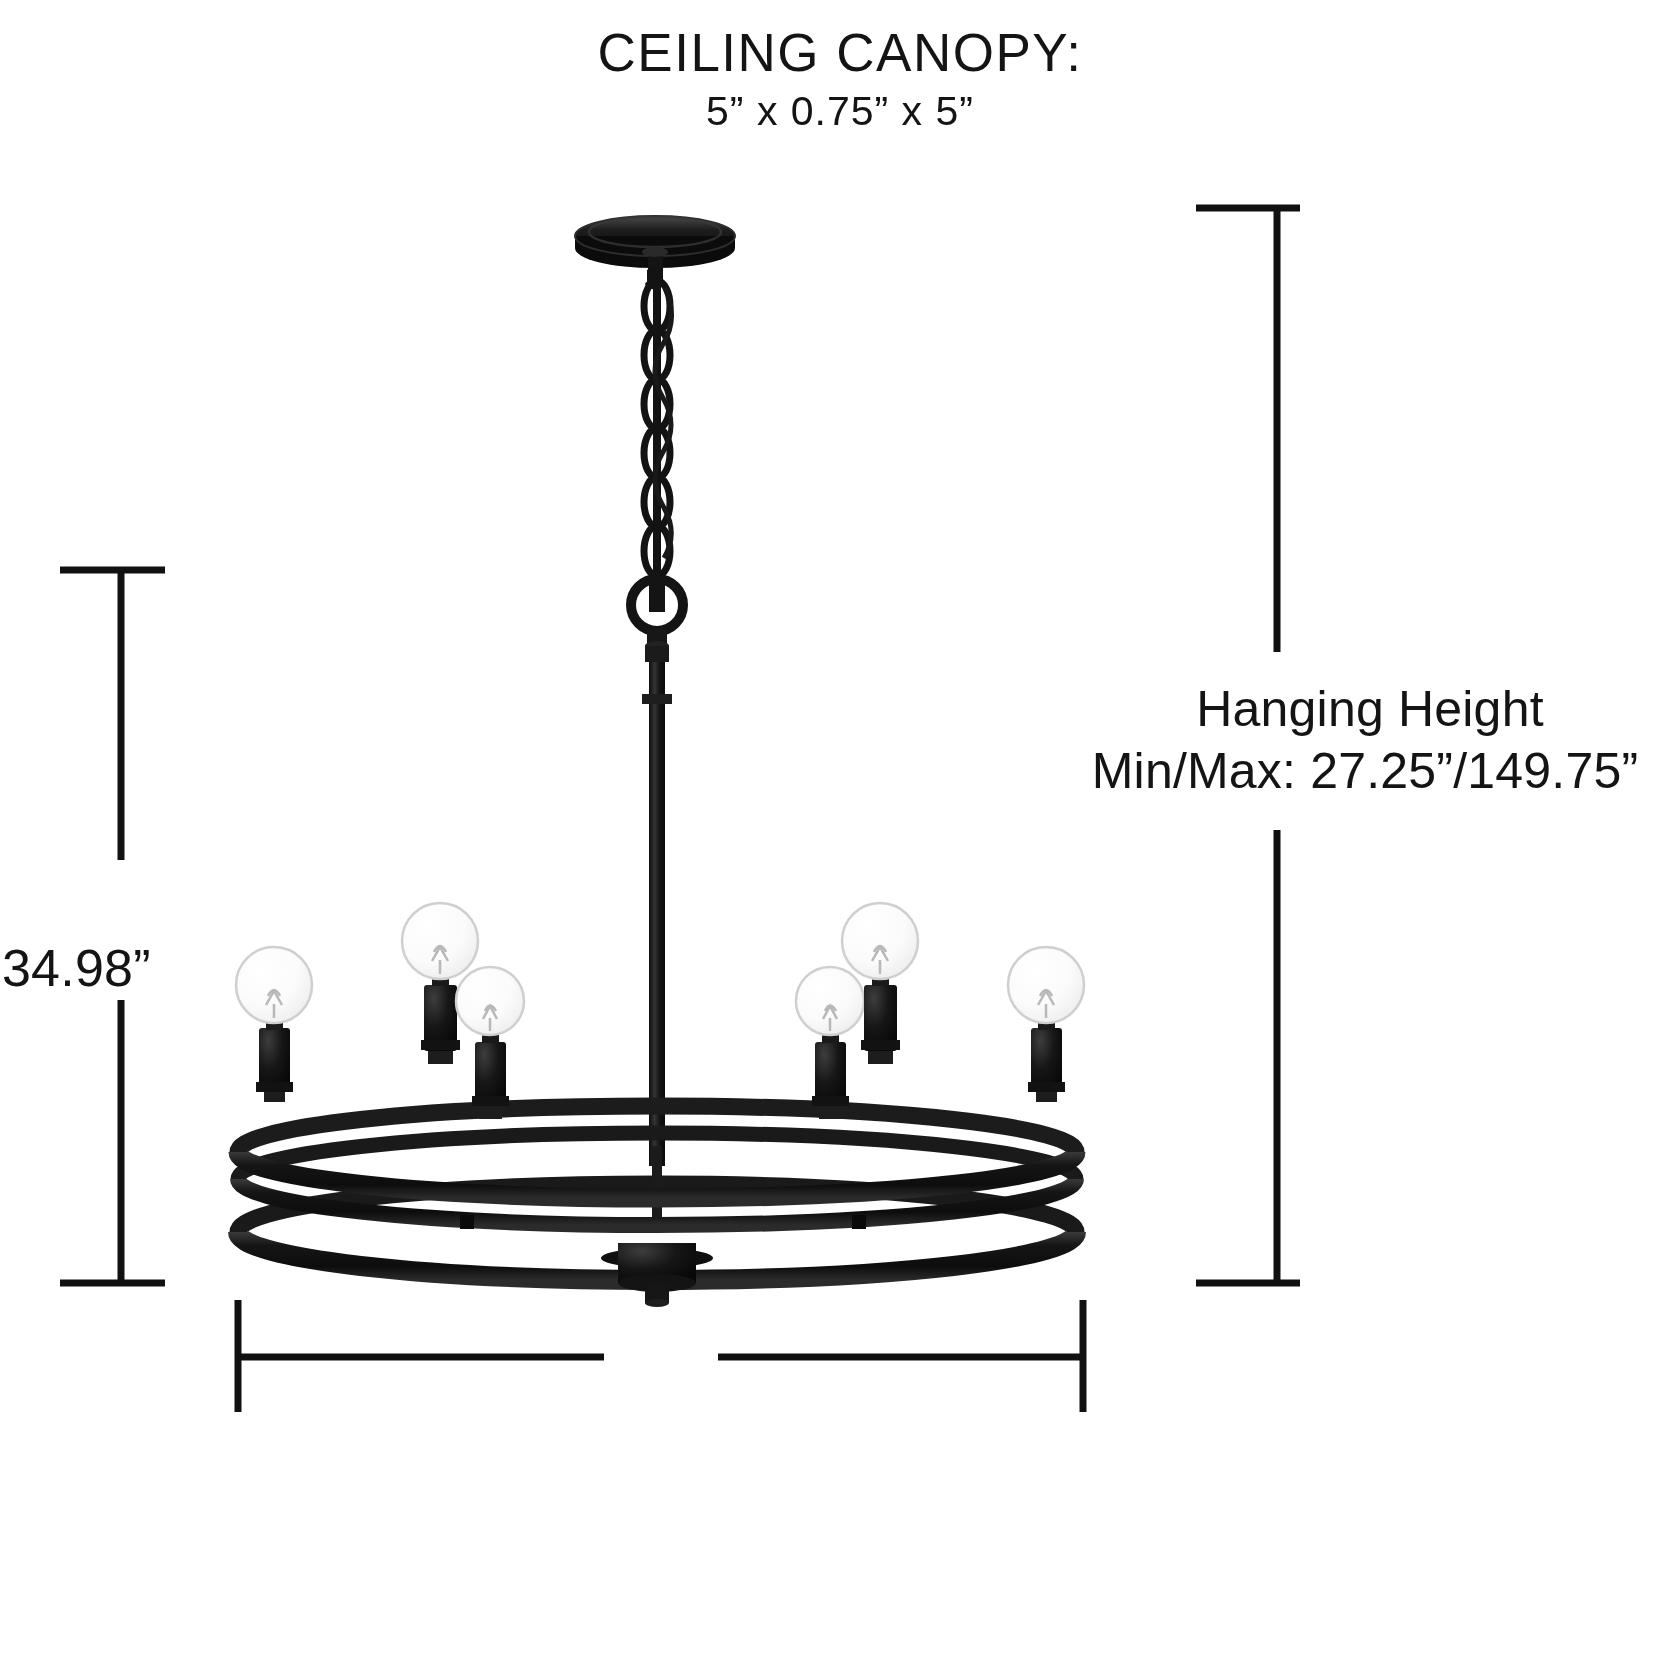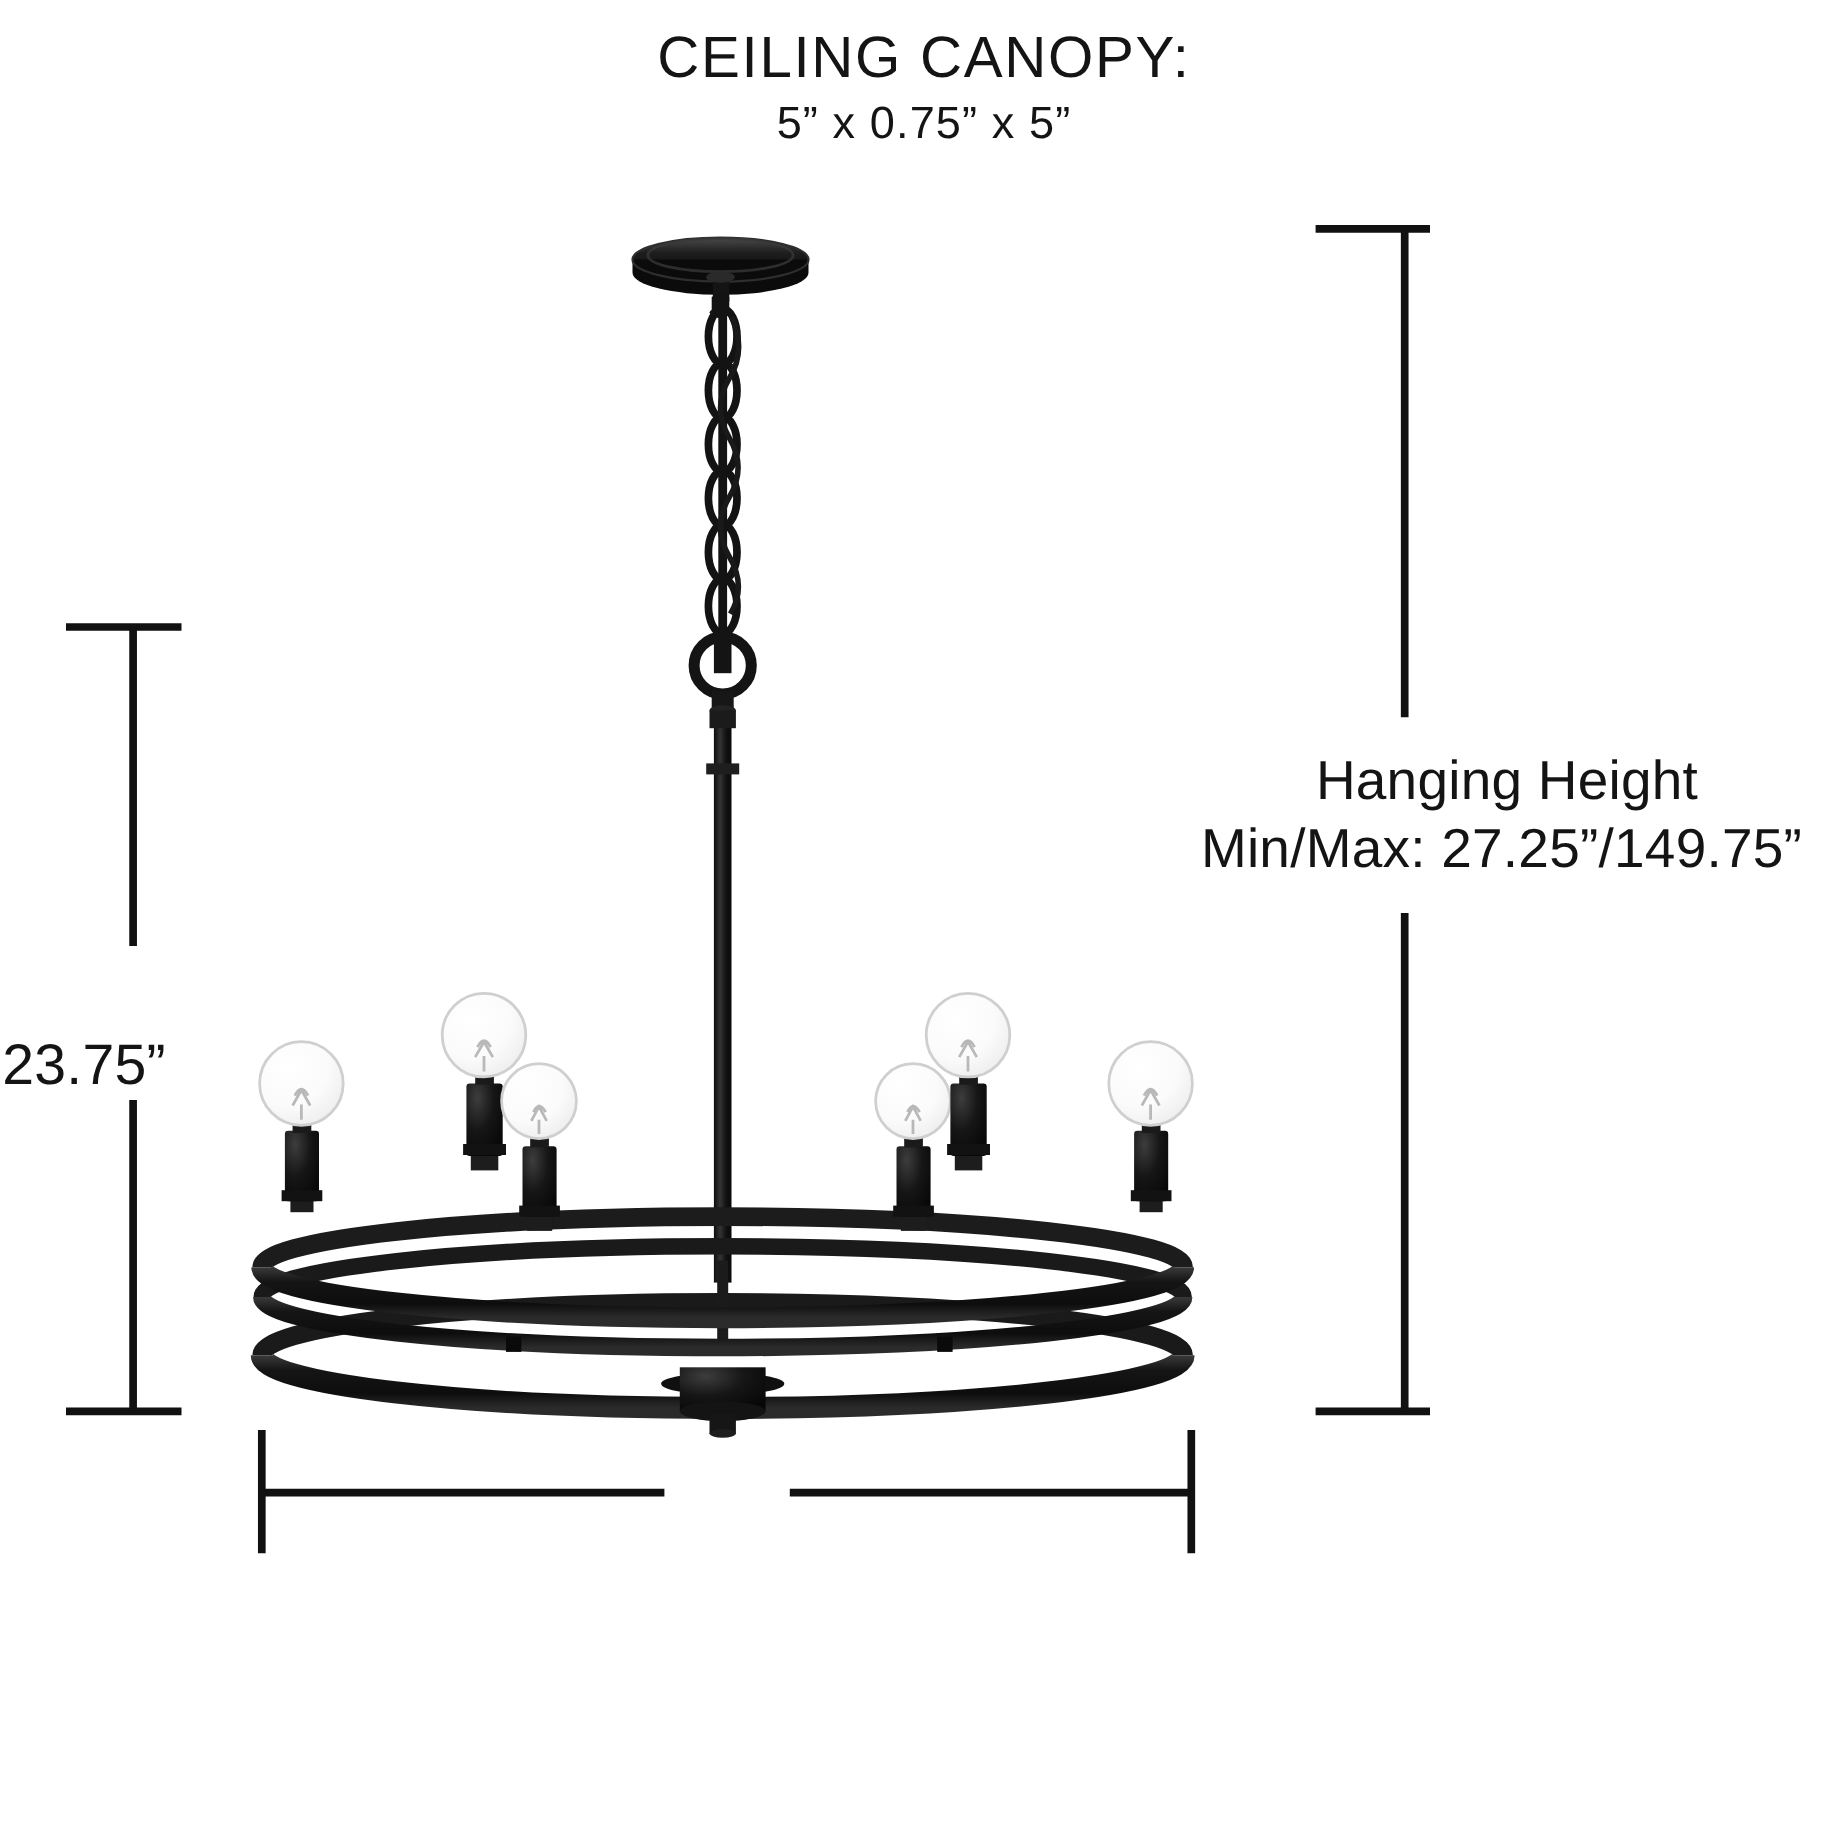--- a/index.html
+++ b/index.html
@@ -80,21 +80,21 @@
 <body>
 
 <div id="stage">
 
   <div class="txt" id="canopy-line1">CEILING CANOPY:</div>
   <div class="txt" id="canopy-line2">5” x 0.75” x 5”</div>
 
   <div class="txt" id="hh-line1">Hanging Height</div>
   <div class="txt" id="hh-line2">Min/Max: 27.25”/149.75”</div>
 
-  <div class="txt" id="left-dim-label">23.75”</div>
+  <div class="txt" id="left-dim-label">34.98”</div>
 
   <div class="txt" id="bottom-dim-label">28”</div>
 
 
   <svg class="layer" id="dim-layer" viewBox="0 0 1680 1680">
     <g stroke="#111111" fill="none" stroke-width="7" stroke-linecap="butt">
 
       <g>
         <line x1="60" y1="570" x2="165" y2="570"></line>
         <line x1="60" y1="1283" x2="165" y2="1283"></line>

